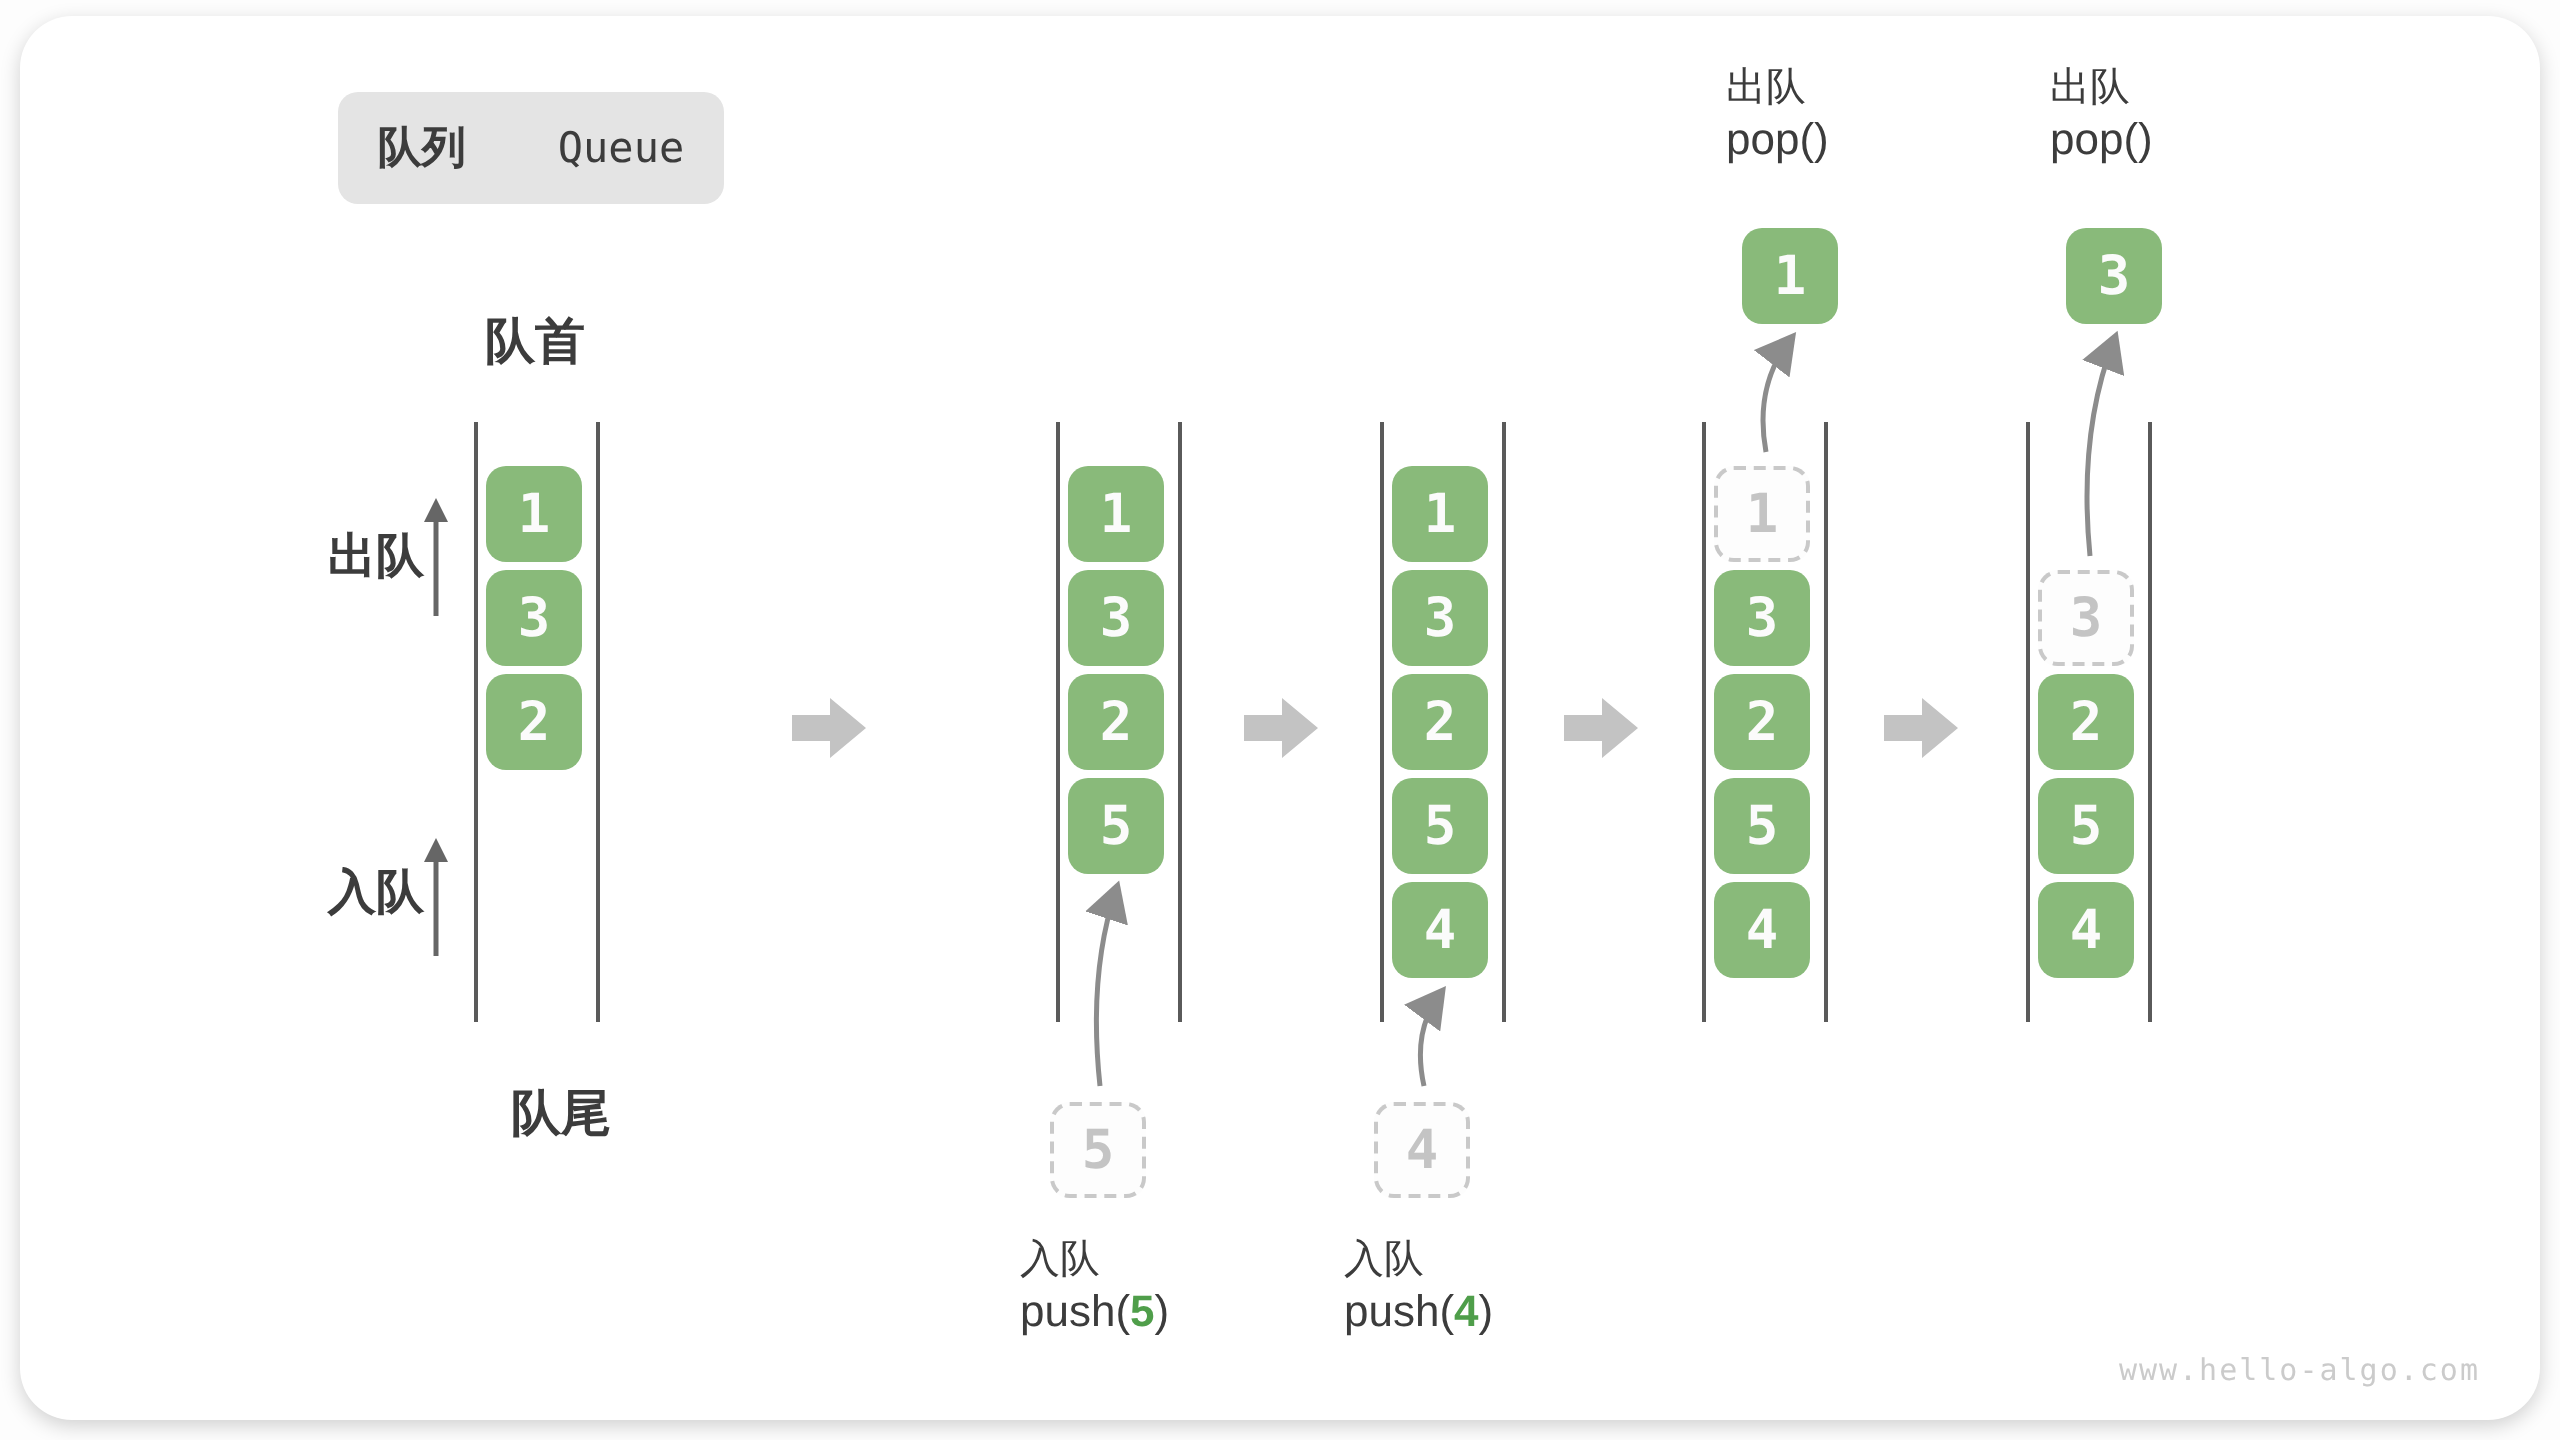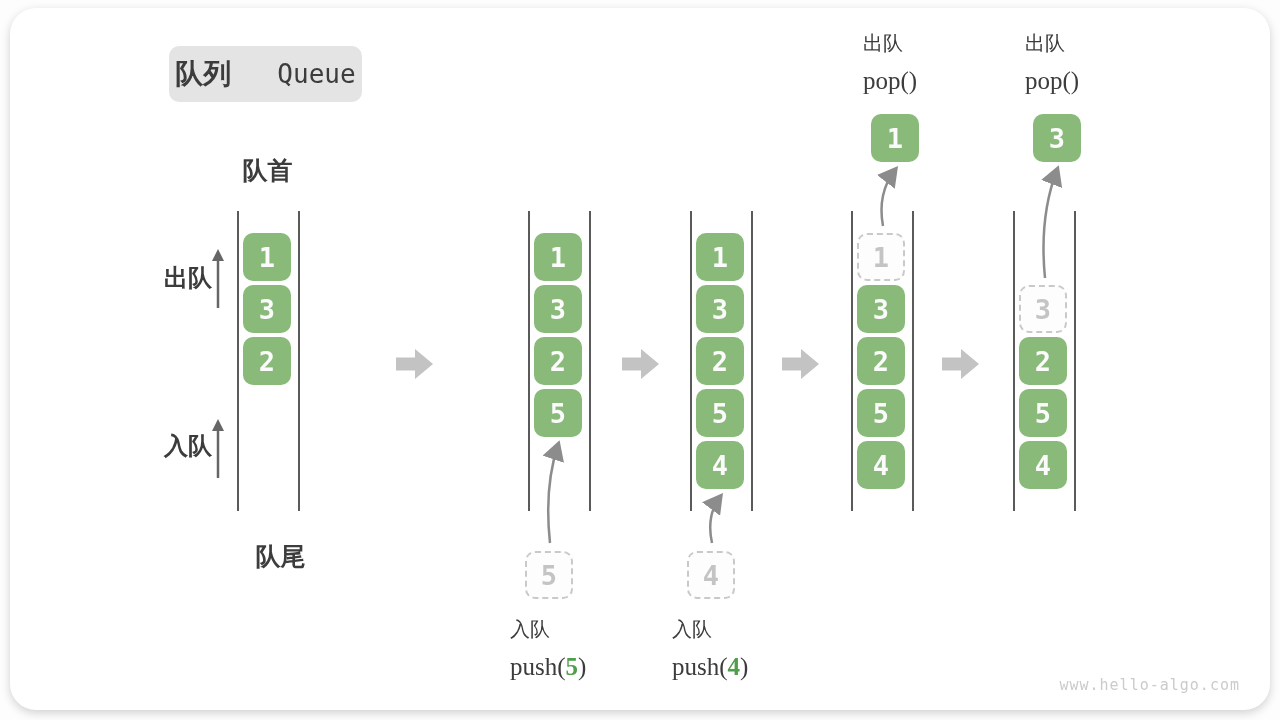--- a/index.html
+++ b/index.html
@@ -11,44 +11,44 @@
     position:absolute;left:10px;top:8px;width:1260px;height:702px;
     background:#ffffff;border-radius:26px;
     box-shadow:0 3px 10px rgba(0,0,0,0.18);
   }
   .abs{position:absolute;}
   .title-box{
     position:absolute;left:169px;top:46px;width:193px;height:56px;
     background:var(--title-bg,#e4e4e4);border-radius:10px;
     display:flex;align-items:center;justify-content:center;gap:12px;
   }
-  .title-zh{font-size:28px;font-weight:bold;color:var(--text-dark,#3c3c3c);}
-  .title-en{font-family:"DejaVu Sans Mono",monospace;font-size:26px;color:var(--text-dark,#3c3c3c);margin-left:34px;}
+  .title-zh{font-size:22px;font-weight:bold;color:var(--text-dark,#3c3c3c);}
+  .title-en{font-family:"DejaVu Sans Mono",monospace;font-size:21px;color:var(--text-dark,#3c3c3c);margin-left:34px;}
   .end-label{
     position:absolute;width:61px;text-align:center;
     font-size:25px;font-weight:bold;color:var(--text-dark,#3c3c3c);
   }
   .side-label{
     position:absolute;font-size:24px;font-weight:600;color:var(--text-dark,#3c3c3c);
   }
   .wall{position:absolute;top:211px;width:1.5px;height:300px;background:var(--wall,#5a5a5a);}
   .qbox{
     position:absolute;width:48px;height:48px;box-sizing:border-box;border-radius:10px;
     background:var(--box-green,#89ba7a);color:var(--box-text,#fbfbfb);
     font-family:"DejaVu Sans Mono",monospace;font-size:27px;font-weight:bold;
     display:flex;align-items:center;justify-content:center;
   }
   .qbox.dashed{
     background:#fdfdfd;border:2.5px dashed var(--dashed-border,#c9c9c9);
     color:var(--dashed-text,#c4c4c4);
   }
   .cap-zh{font-size:20px;color:var(--text-dark,#3c3c3c);font-weight:500;}
   .cap-code{
-    font-family:Liberation Serif, serif;font-size:25px;
-    color:var(--text-dark,#3c3c3c);margin-top:10px;white-space:nowrap;
+    font-family:Liberation Sans, sans-serif;font-size:22px;
+    color:var(--text-dark,#3c3c3c);white-space:nowrap;
   }
   .cap-code .arg{color:var(--accent-green,#4f9e4a);font-weight:bold;}
   .caption{position:absolute;}
   .watermark{
     position:absolute;right:40px;top:676px;
     font-family:"DejaVu Sans Mono",monospace;font-size:15px;
     color:var(--watermark,#cbcbcb);letter-spacing:1px;
   }
   svg{display:block;}
 </style>

